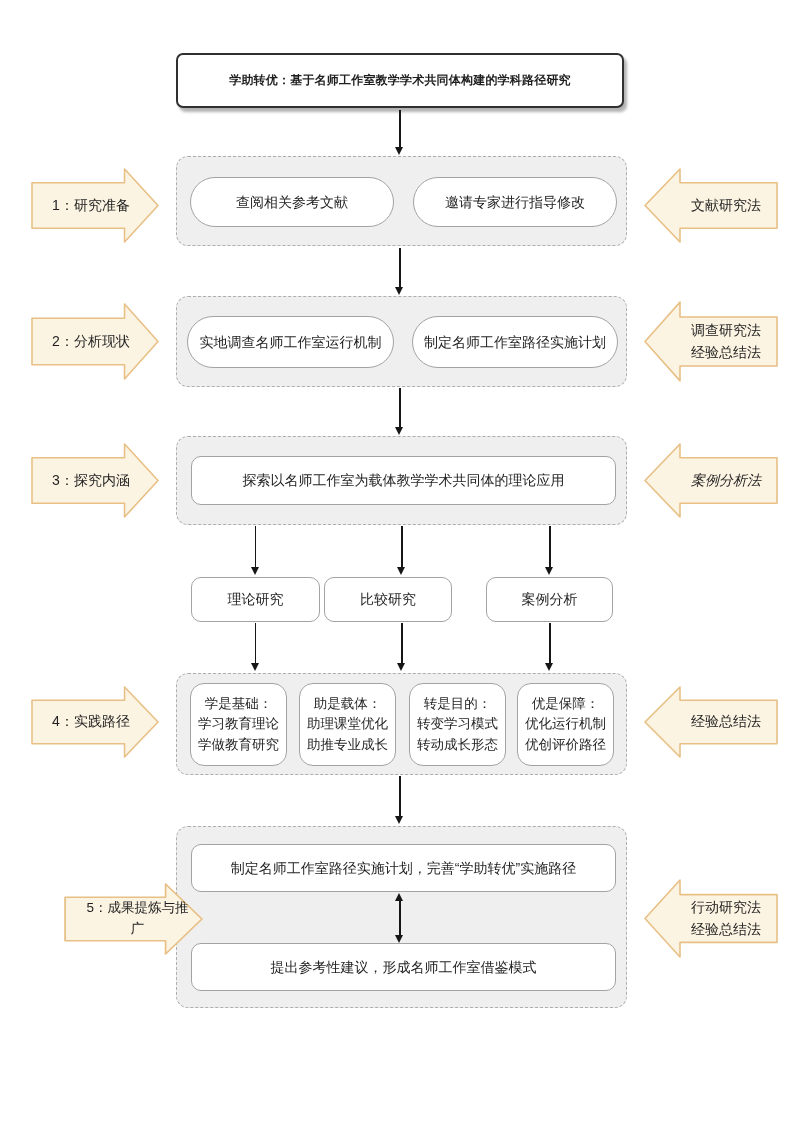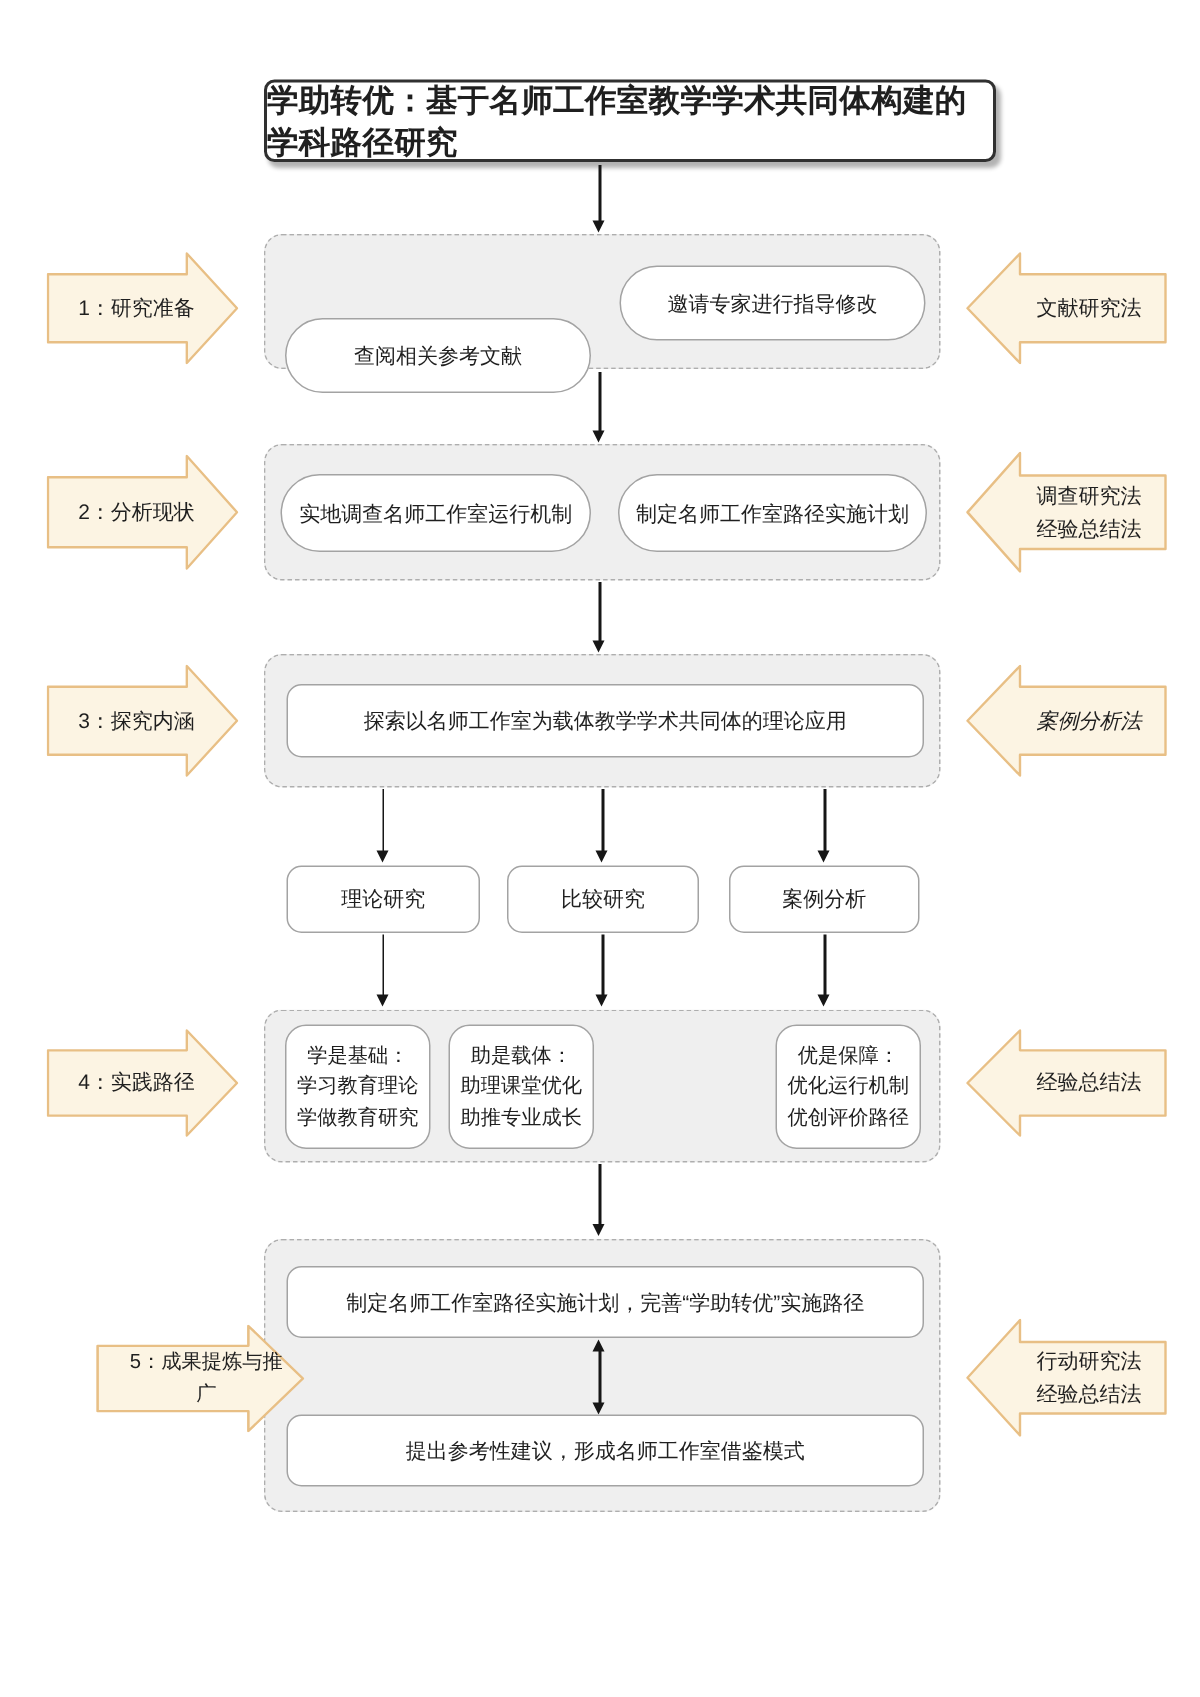--- a/index.html
+++ b/index.html
@@ -2,25 +2,25 @@
 <html><head>
 <meta charset="utf-8">
 <style>
   * { margin:0; padding:0; box-sizing:border-box; }
   html,body { background:#ffffff; }
   body { font-family:"Liberation Sans", sans-serif; color:#1f1f1f; }
   .page { position:relative; width:800px; height:1131px; background:#ffffff; overflow:hidden; }
 
   
   .title-box{
-    position:absolute; left:176px; top:53px; width:488px; height:55px;
+    position:absolute; left:176px; top:53px; width:448px; height:55px;
     background:#ffffff; border:2px solid #303030; border-radius:7px;
     box-shadow:3px 4px 3px rgba(0,0,0,0.30);
     display:flex; align-items:center; justify-content:center;
-    font-size:21px; font-weight:600; letter-spacing:0.2px;
+    font-size:12px; font-weight:600; letter-spacing:0.2px;
   }
 
   
   .container{
     position:absolute; left:176px; width:451px;
     background:#efefef; border:1.6px dashed #aeaeae; border-radius:12px;
   }
   .c1{ top:156px; height:90px; }
   .c2{ top:296px; height:91px; }
   .c3{ top:436px; height:89px; }
@@ -76,21 +76,21 @@
 <div class="page">
 
   <div class="title-box">
     <span>学助转优：基于名师工作室教学学术共同体构建的学科路径研究</span>
   </div>
 
   <div class="vline" style="left:399px; top:110px; height:38px;"></div>
   <div class="head-down" style="left:395.2px; top:147px;"></div>
 
   <div class="container c1"></div>
-  <div class="box pill" style="left:190px; top:177px; width:204px; height:50px;margin-top:35px;">
+  <div class="box pill" style="left:190px; top:177px; width:204px; height:50px;">
     <span>查阅相关参考文献</span>
   </div>
   <div class="box pill" style="left:413px; top:177px; width:204px; height:50px;">
     <span>邀请专家进行指导修改</span>
   </div>
 
   <div class="side-arrow to-right l1">
     <svg viewBox="0 0 130 76" preserveAspectRatio="none">
       <polygon points="1,15 95,15 95,1 129,38 95,75 95,61 1,61" fill="#fcf4e3" stroke="#e8bf85" stroke-width="1.6" stroke-linejoin="round"></polygon>
     </svg>
@@ -152,21 +152,21 @@
   <div class="vline" style="left:254.5px; top:526px; height:42px;"></div>
   <div class="head-down" style="left:250.7px; top:567px;"></div>
   <div class="vline" style="left:401px; top:526px; height:42px;"></div>
   <div class="head-down" style="left:397.2px; top:567px;"></div>
   <div class="vline" style="left:549px; top:526px; height:42px;"></div>
   <div class="head-down" style="left:545.2px; top:567px;"></div>
 
   <div class="box r10" style="left:191px; top:577px; width:129px; height:45px;">
     <span>理论研究</span>
   </div>
-  <div class="box r10" style="left:338px; top:577px; width:128px; height:45px;">
+  <div class="box r10" style="left:324px; top:577px; width:128px; height:45px;">
     <span>比较研究</span>
   </div>
   <div class="box r10" style="left:486px; top:577px; width:127px; height:45px;">
     <span>案例分析</span>
   </div>
 
   <div class="vline" style="left:254.5px; top:623px; height:41px;"></div>
   <div class="head-down" style="left:250.7px; top:663px;"></div>
   <div class="vline" style="left:401px; top:623px; height:41px;"></div>
   <div class="head-down" style="left:397.2px; top:663px;"></div>
@@ -177,20 +177,25 @@
   <div class="box r14 small-text" style="left:190px; top:683px; width:97px; height:83px;">
     <span>学是基础：
 学习教育理论
 学做教育研究</span>
   </div>
   <div class="box r14 small-text" style="left:299px; top:683px; width:97px; height:83px;">
     <span>助是载体：
 助理课堂优化
 助推专业成长</span>
   </div>
+  <div class="box r14 small-text" style="left:409px; top:683px; width:97px; height:83px;">
+    <span>转是目的：
+转变学习模式
+转动成长形态</span>
+  </div>
   <div class="box r14 small-text" style="left:517px; top:683px; width:97px; height:83px;">
     <span>优是保障：
 优化运行机制
 优创评价路径</span>
   </div>
 
   <div class="side-arrow to-right l4">
     <svg viewBox="0 0 130 76" preserveAspectRatio="none">
       <polygon points="1,15 95,15 95,1 129,38 95,75 95,61 1,61" fill="#fcf4e3" stroke="#e8bf85" stroke-width="1.6" stroke-linejoin="round"></polygon>
     </svg>

